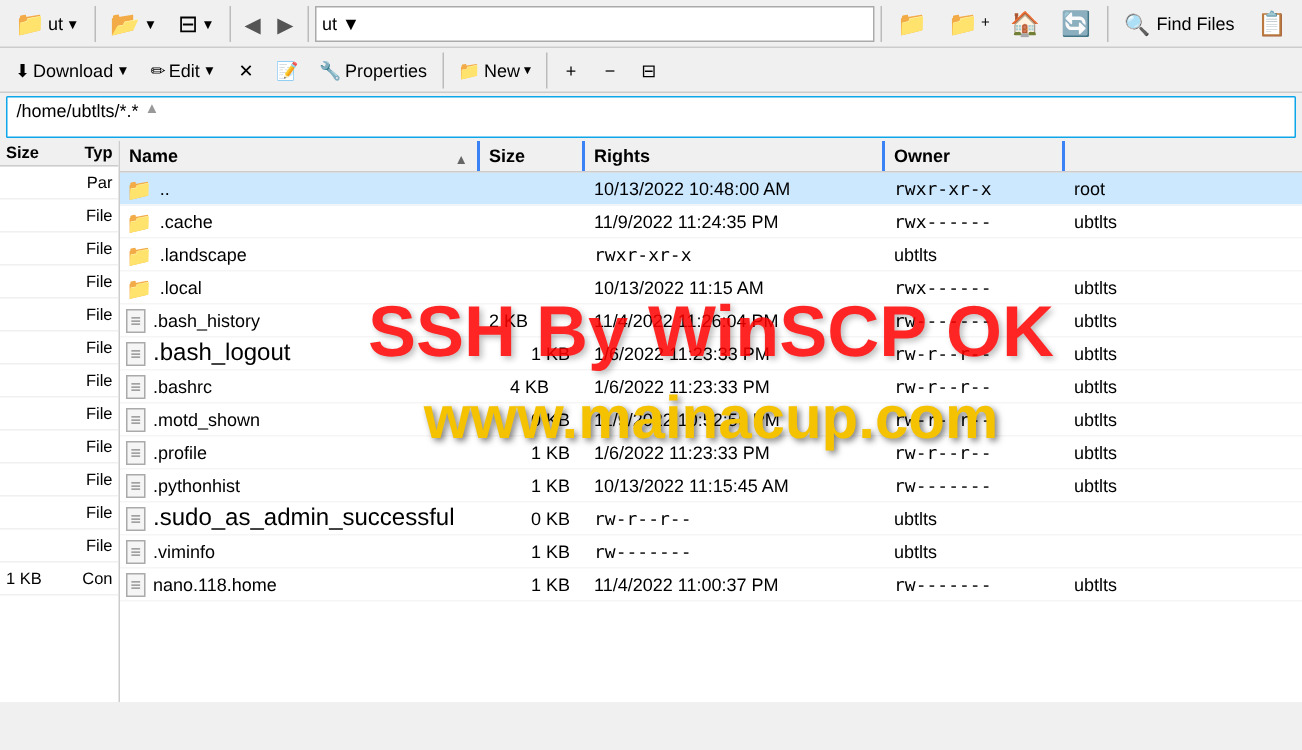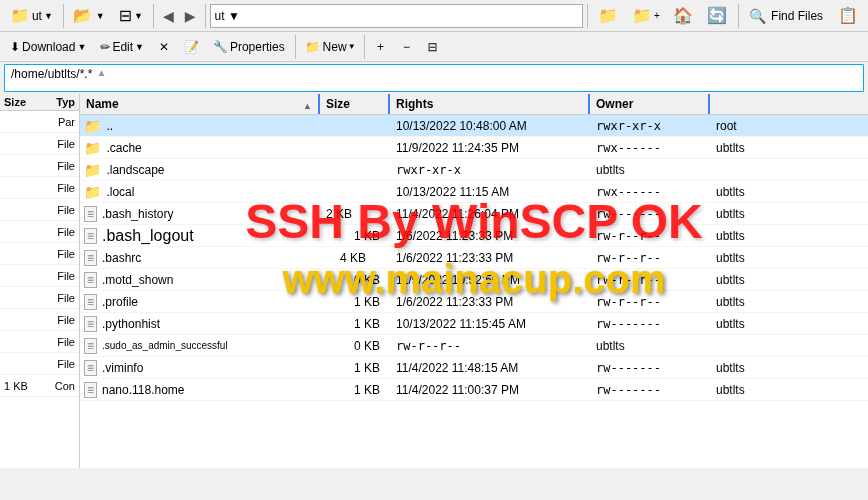--- a/index.html
+++ b/index.html
@@ -360,33 +360,32 @@
       <span style="font-size:12px">.pythonhist</span>
     </div>
     <div class="file-cell" style="text-align:right;padding-right:10px">1 KB</div>
     <div class="file-cell">10/13/2022 11:15:45 AM</div>
     <div class="file-cell" style="font-family:monospace">rw-------</div>
     <div class="file-cell">ubtlts</div>
   </div>
         <div class="file-row">
     <div class="file-cell file-name-cell">
       <span class="file-icon" style="font-size:12px;color:#888;border:1px solid #aaa;padding:0 2px;background:#f5f5f5;">≡</span>
-      <span style="font-size:10px">.sudo_as_admin_successful</span>
+      <span style="font-size:16px">.sudo_as_admin_successful</span>
     </div>
     <div class="file-cell" style="text-align:right;padding-right:10px">0 KB</div>
     <div class="file-cell" style="font-family:monospace">rw-r--r--</div>
     <div class="file-cell">ubtlts</div>
   </div>
         <div class="file-row">
     <div class="file-cell file-name-cell">
       <span class="file-icon" style="font-size:12px;color:#888;border:1px solid #aaa;padding:0 2px;background:#f5f5f5;">≡</span>
       <span style="font-size:12px">.viminfo</span>
     </div>
     <div class="file-cell" style="text-align:right;padding-right:10px">1 KB</div>
-    <div class="file-cell">11/4/2022 11:48:15 AM</div>
     <div class="file-cell" style="font-family:monospace">rw-------</div>
     <div class="file-cell">ubtlts</div>
   </div>
         <div class="file-row">
     <div class="file-cell file-name-cell">
       <span class="file-icon" style="font-size:12px;color:#888;border:1px solid #aaa;padding:0 2px;background:#f5f5f5;">≡</span>
       <span style="font-size:12px">nano.118.home</span>
     </div>
     <div class="file-cell" style="text-align:right;padding-right:10px">1 KB</div>
     <div class="file-cell">11/4/2022 11:00:37 PM</div>

